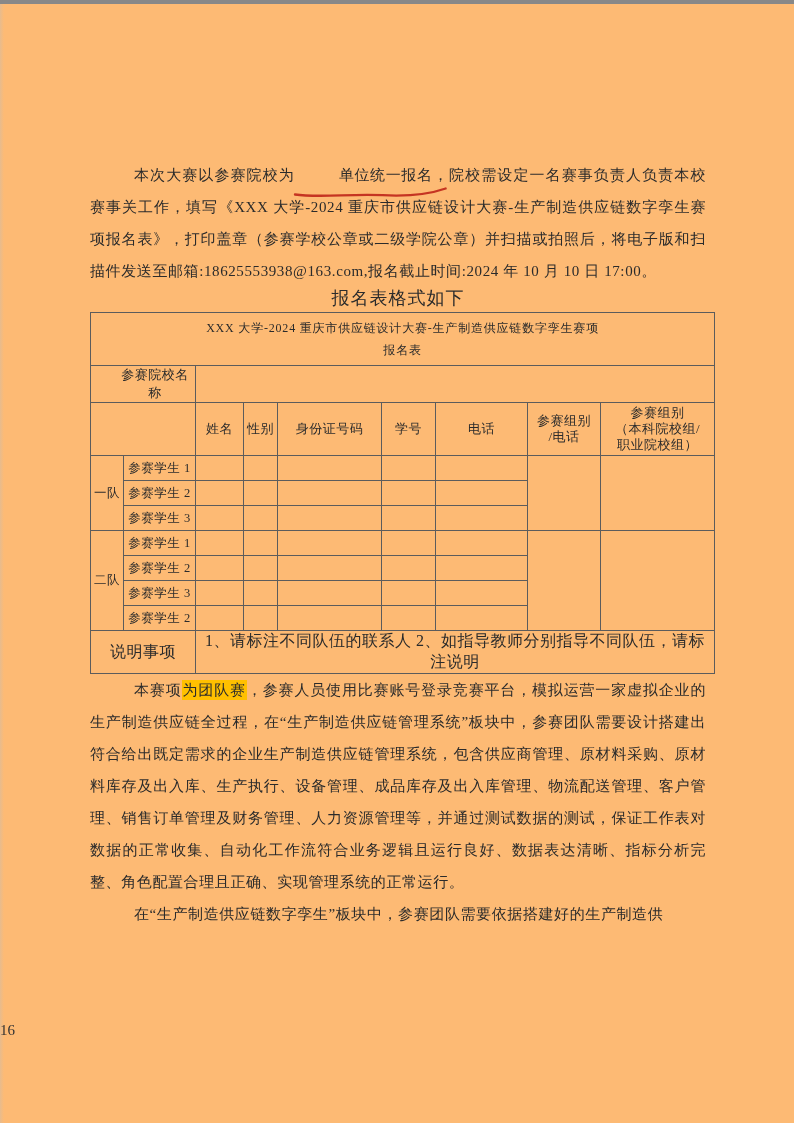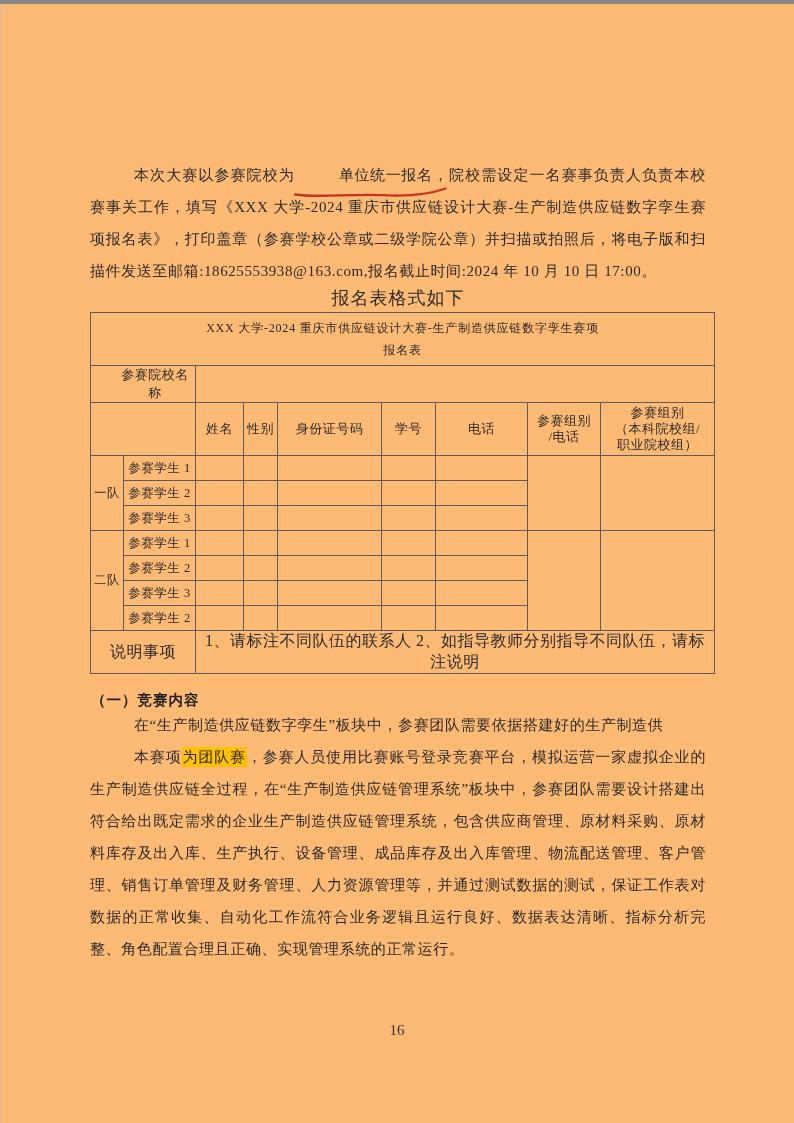--- a/index.html
+++ b/index.html
@@ -71,21 +71,21 @@
     margin:17px 0 0 1px;
     font-family:"Liberation Sans","DejaVu Sans",sans-serif;
     font-size:14.5px; font-weight:bold;
     letter-spacing:1px; line-height:18px;
     color:#1e1e1e;
   }
   p.first-of-section { margin-top:4px; }
 
   .page-number {
     position:absolute; top:1018px; left:0; width:100%;
-    text-align:center; font-size:15px; color:#333;
+    font-size:15px; color:#333;
   }
 </style>
 </head>
 <body>
 
 <div class="page">
   <div class="scan-edge"></div>
 
   <div class="content">
 
@@ -193,23 +193,22 @@
             <td></td>
       </tr>
 
       <tr class="t-notes">
         <td colspan="2">说明事项</td>
         <td colspan="7" class="notes-text">1、请标注不同队伍的联系人 2、如指导教师分别指导不同队伍，请标注说明</td>
       </tr>
     </tbody>
       </table>
 
-    <h3 class="sub-heading">（一）竞赛内容</h3>
-
+
+
+    <p class="body-para"><span>本赛项</span><span class="hl">为团队赛</span><span>，参赛人员使用比赛账号登录竞赛平台，模拟运营一家虚拟企业的生产制造供应链全过程，在“生产制造供应链管理系统”板块中，参赛团队需要设计搭建出符合给出既定需求的企业生产制造供应链管理系统，包含供应商管理、原材料采购、原材料库存及出入库、生产执行、设备管理、成品库存及出入库管理、物流配送管理、客户管理、销售订单管理及财务管理、人力资源管理等，并通过测试数据的测试，保证工作表对数据的正常收集、自动化工作流符合业务逻辑且运行良好、数据表达清晰、指标分析完整、角色配置合理且正确、实现管理系统的正常运行。</span></p>
 
     <p class="body-para">在“生产制造供应链数字孪生”板块中，参赛团队需要依据搭建好的生产制造供</p>
-
-    <p class="body-para"><span>本赛项</span><span class="hl">为团队赛</span><span>，参赛人员使用比赛账号登录竞赛平台，模拟运营一家虚拟企业的生产制造供应链全过程，在“生产制造供应链管理系统”板块中，参赛团队需要设计搭建出符合给出既定需求的企业生产制造供应链管理系统，包含供应商管理、原材料采购、原材料库存及出入库、生产执行、设备管理、成品库存及出入库管理、物流配送管理、客户管理、销售订单管理及财务管理、人力资源管理等，并通过测试数据的测试，保证工作表对数据的正常收集、自动化工作流符合业务逻辑且运行良好、数据表达清晰、指标分析完整、角色配置合理且正确、实现管理系统的正常运行。</span></p>
 
   </div>
 
   <div class="page-number">16</div>
 </div>
 
 </body></html>

